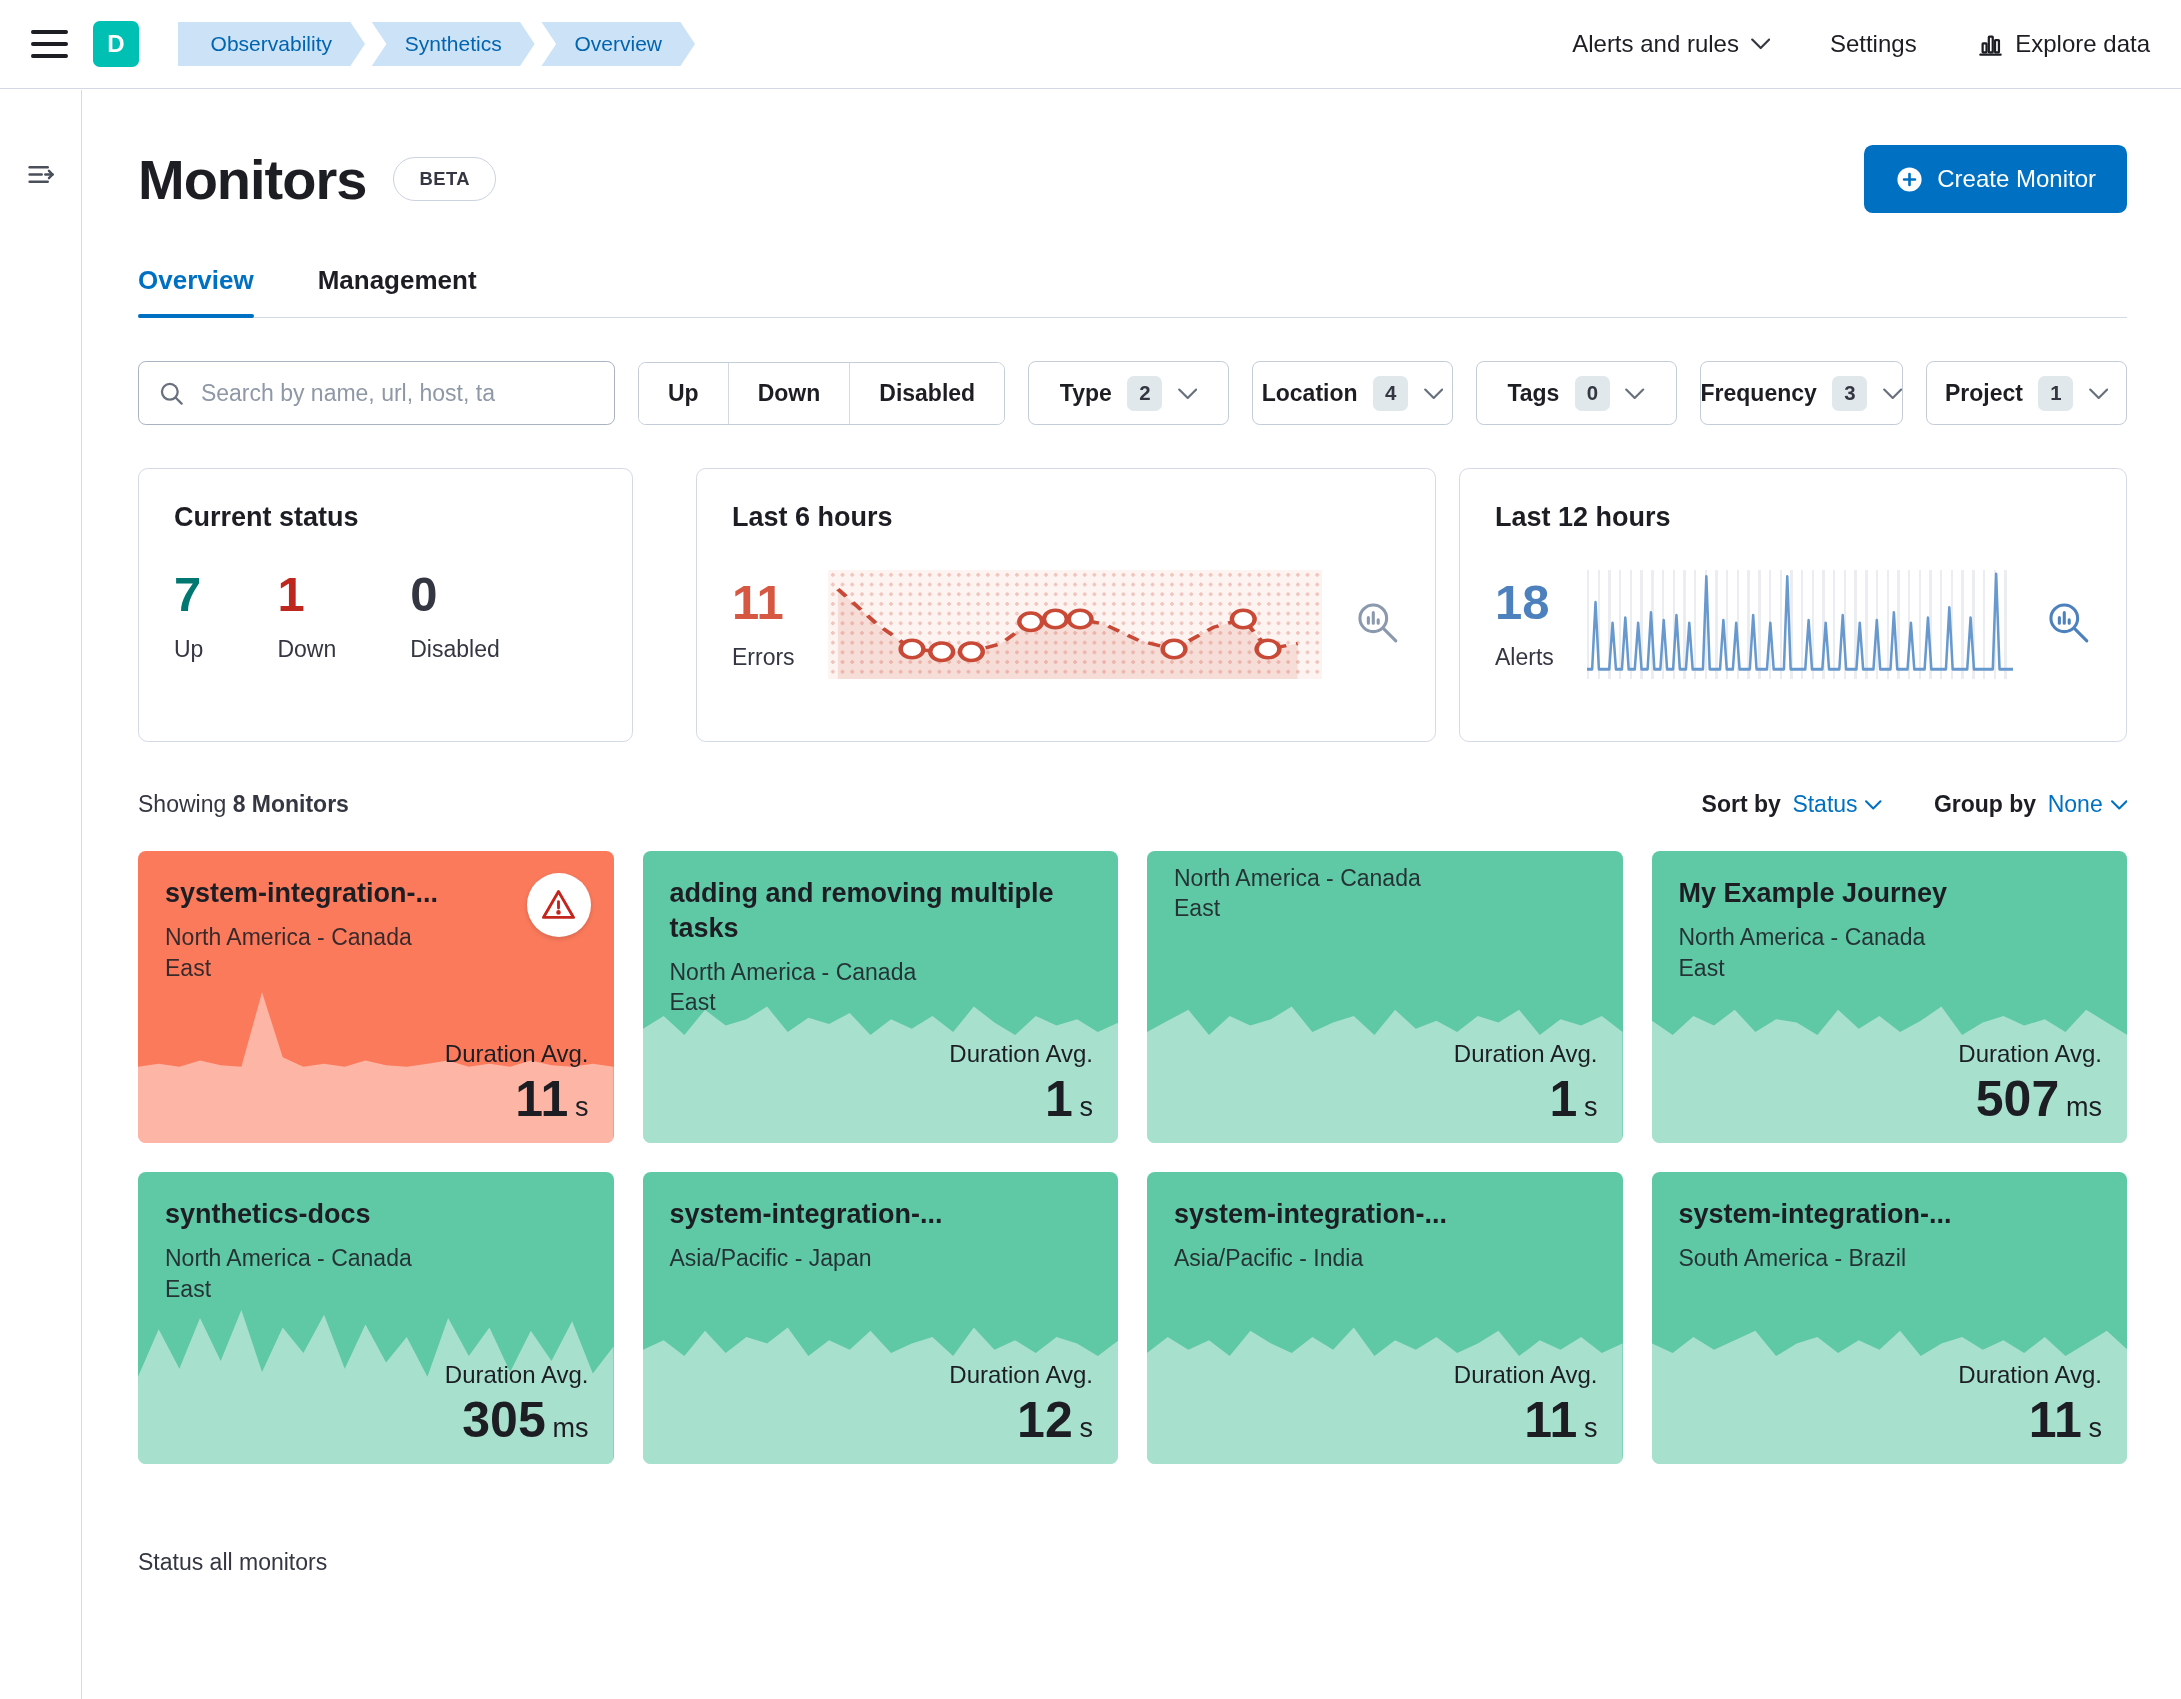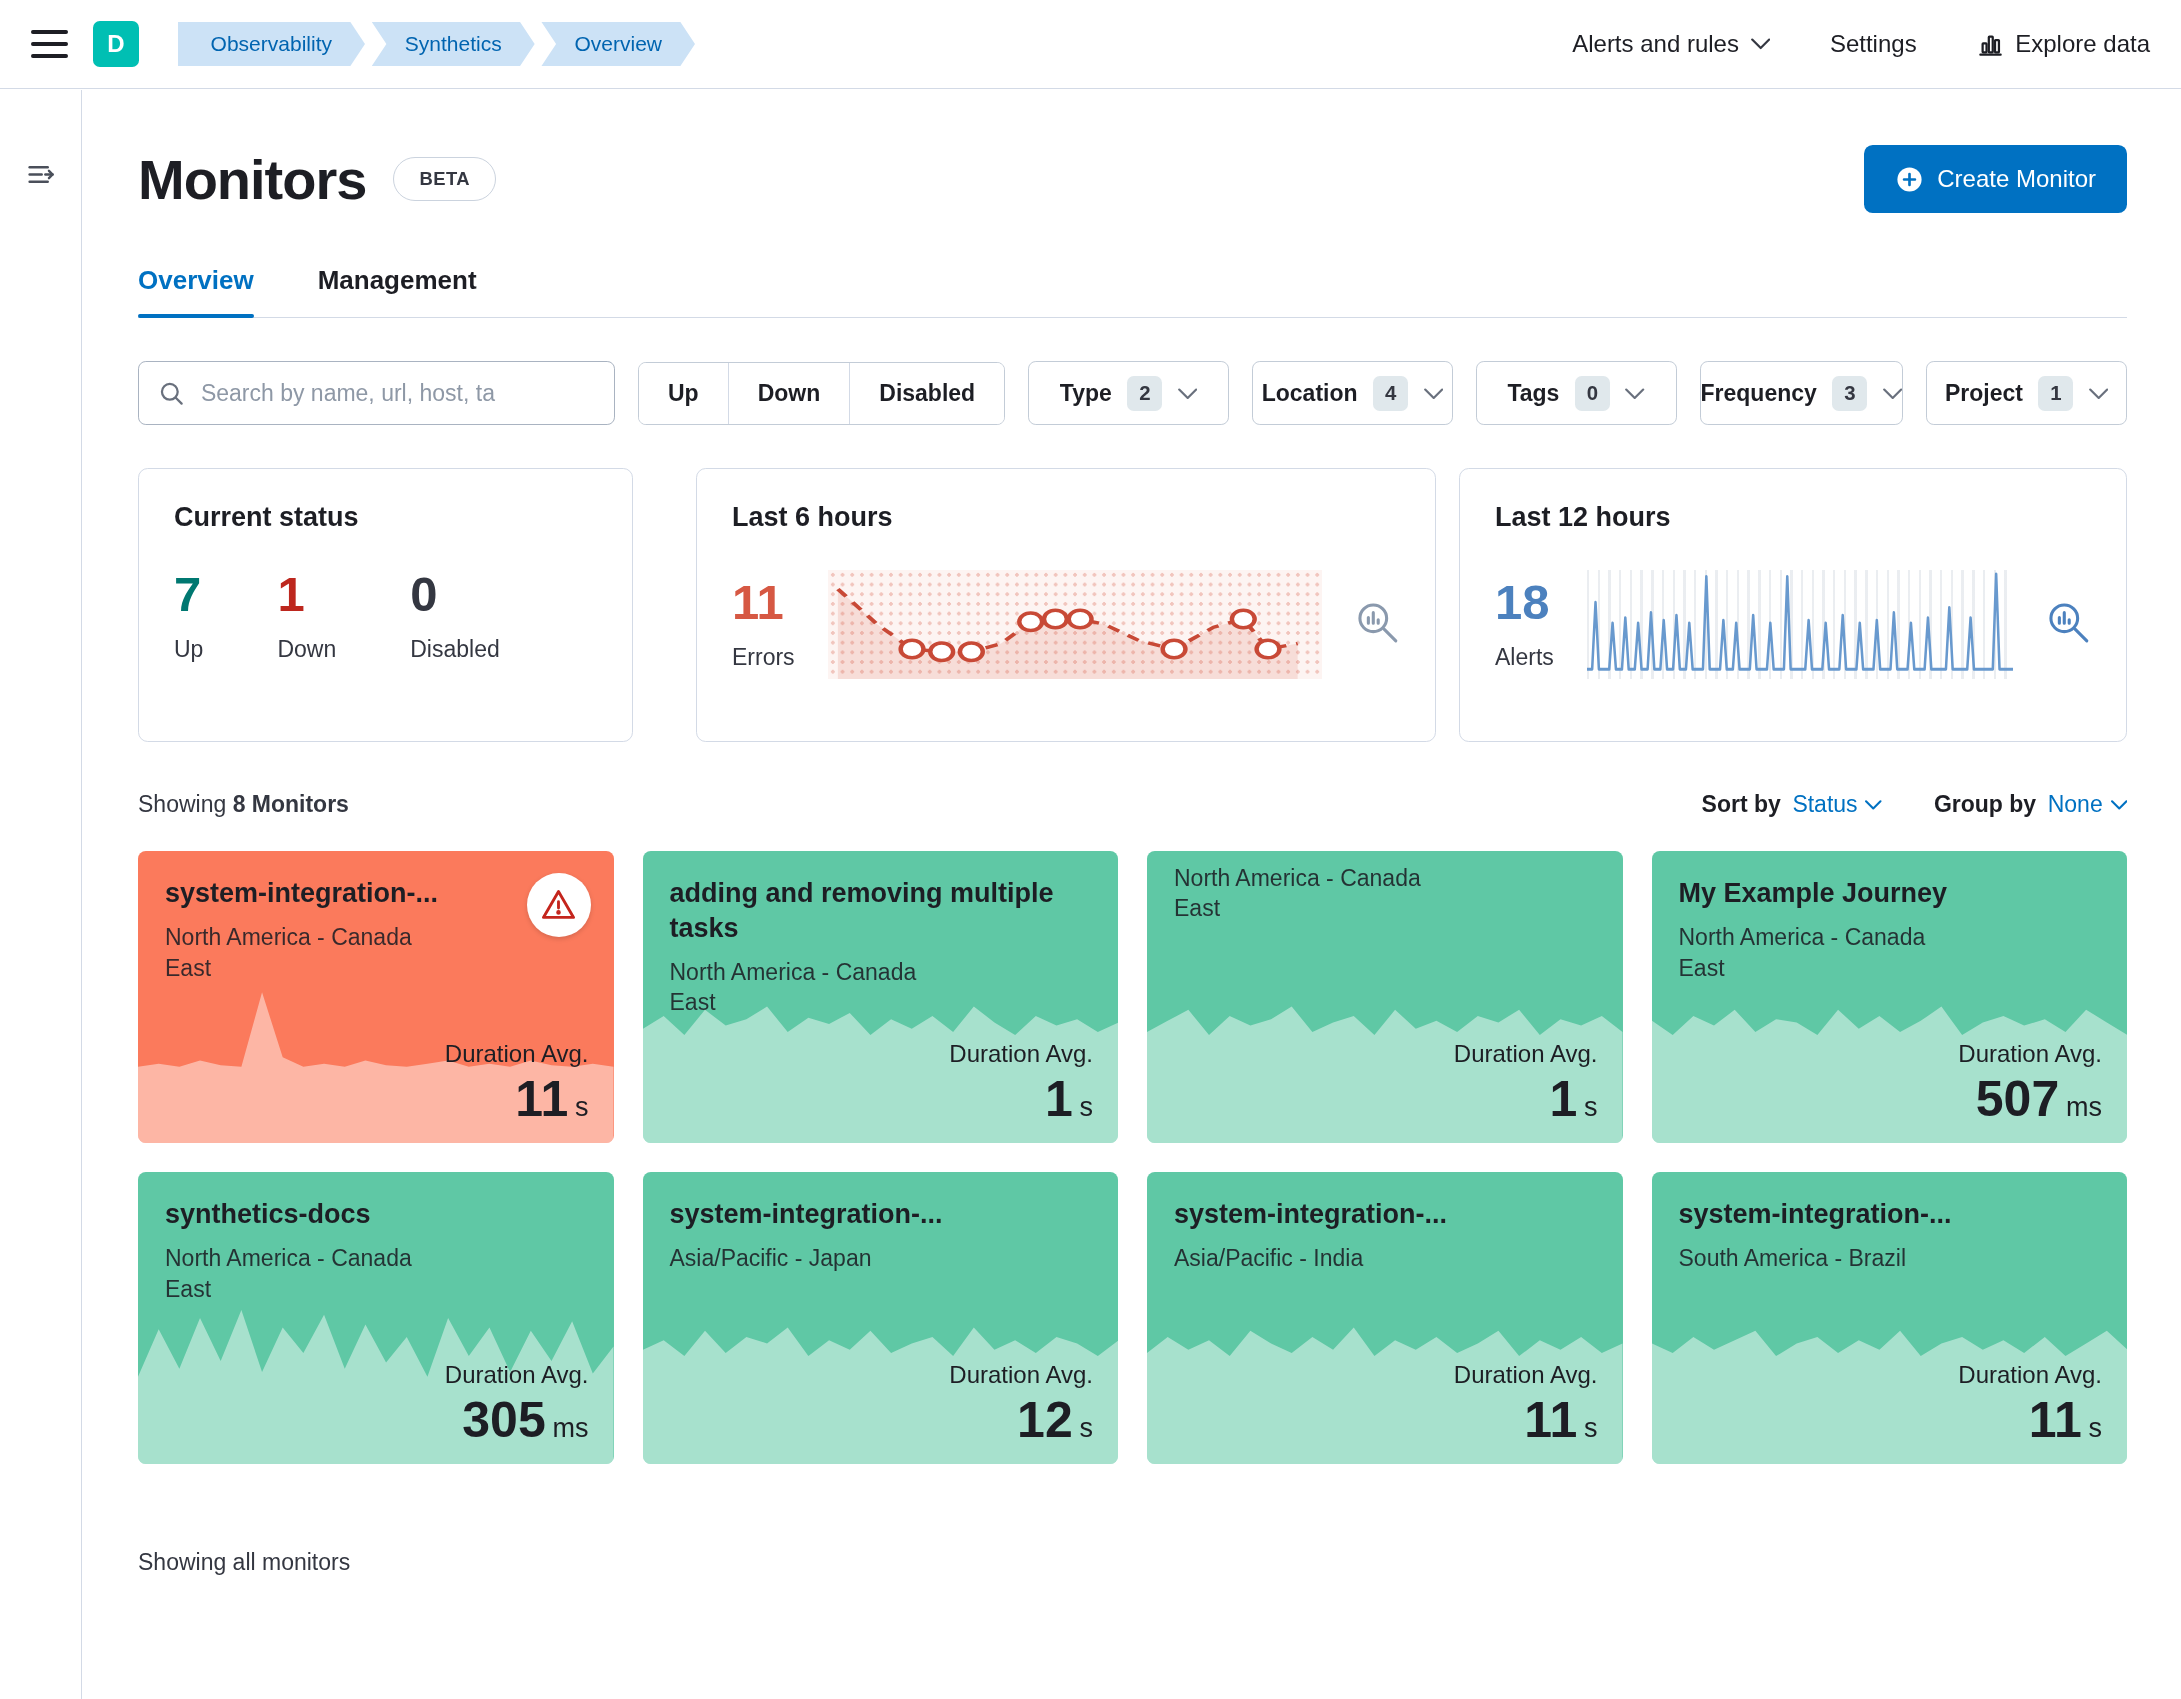--- a/index.html
+++ b/index.html
@@ -558,15 +558,15 @@
           <polygon points="0,40 0.00,11.12 4.35,13.40 8.70,9.60 13.04,12.64 17.39,10.36 21.74,8.08 26.09,14.16 30.43,11.12 34.78,9.60 39.13,13.40 43.48,10.36 47.83,12.64 52.17,8.08 56.52,14.16 60.87,11.12 65.22,9.60 69.57,12.64 73.91,10.36 78.26,13.40 82.61,9.60 86.96,14.16 91.30,11.12 95.65,8.08 100.00,12.64 100,40" fill="rgba(255,255,255,0.45)"></polygon>
         </svg>
       <div class="duration">
         <div class="dur-label">Duration Avg.</div>
         <div class="dur-line"><span class="dur-value">11</span><span class="dur-unit">s</span></div>
       </div>
     </div>
 
   </div>
 
-  <div class="footer-text">Showing all monitors</div>
+  <div class="footer-text">Status all monitors</div>
 </div>
 
 
 </body></html>

